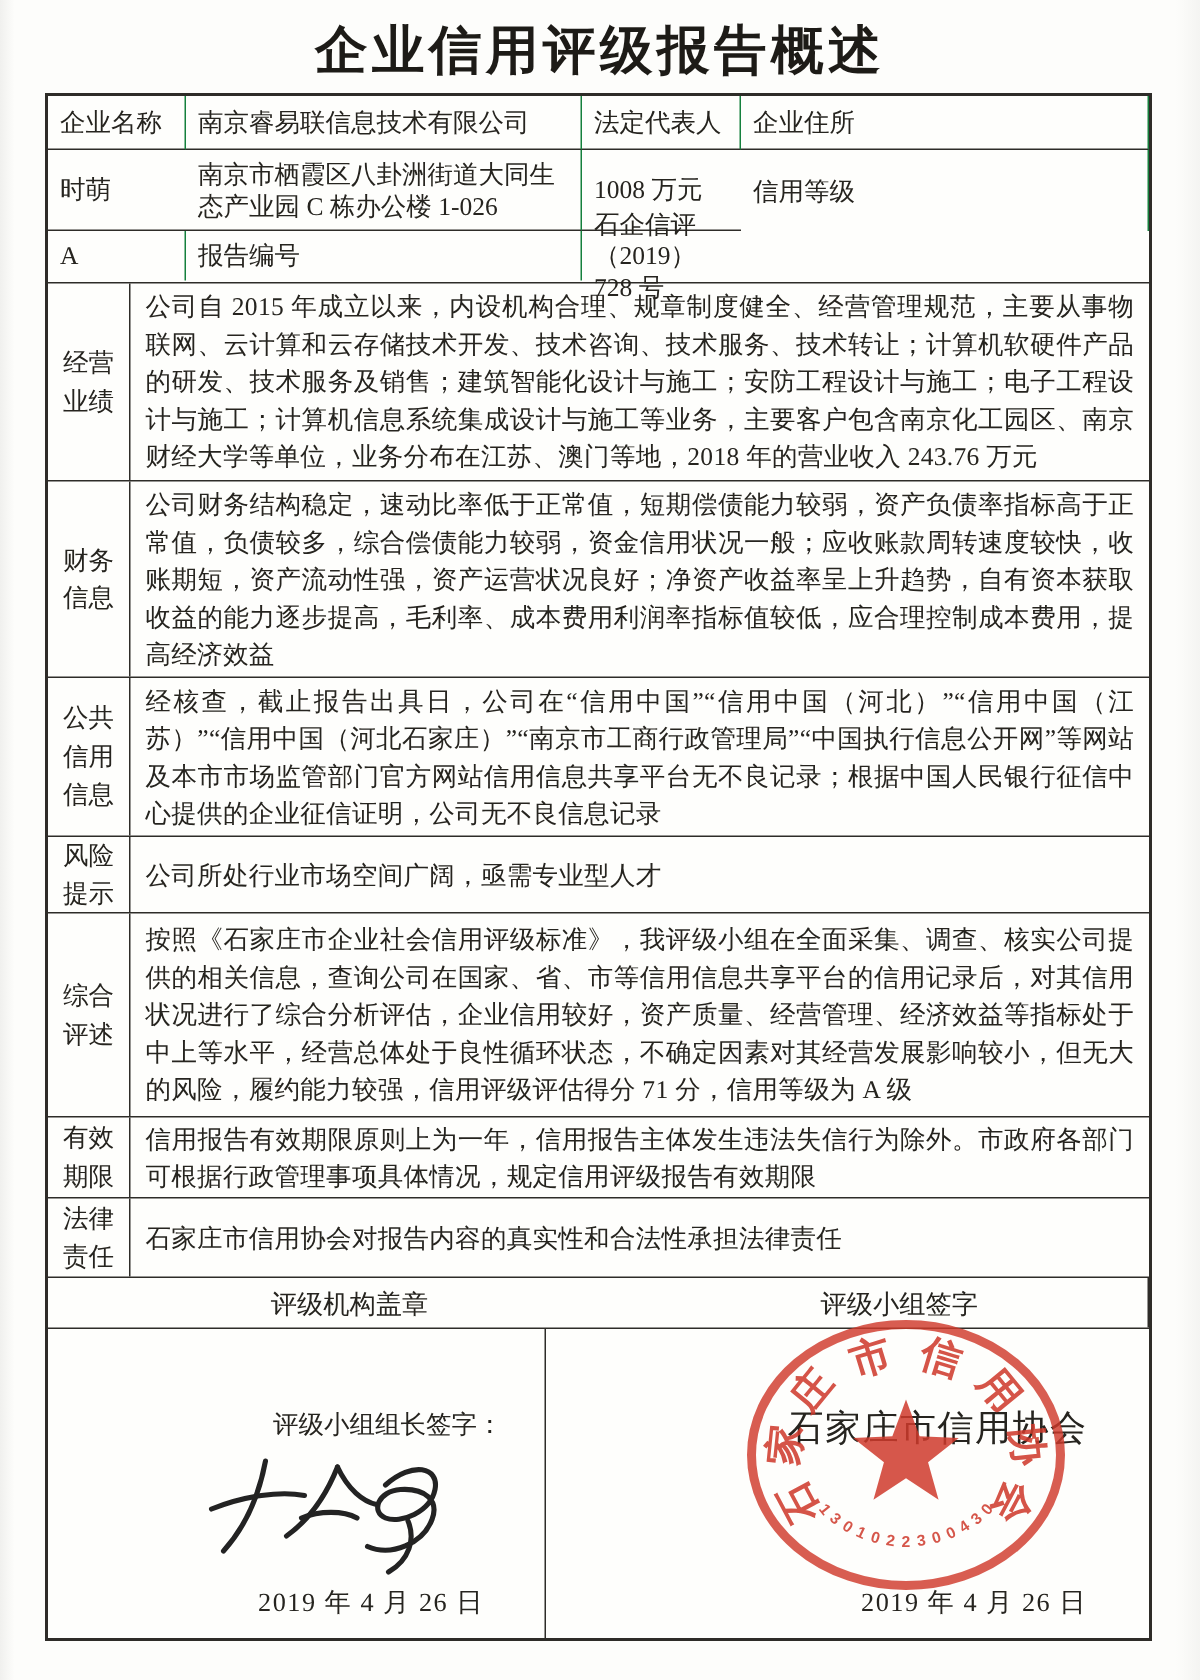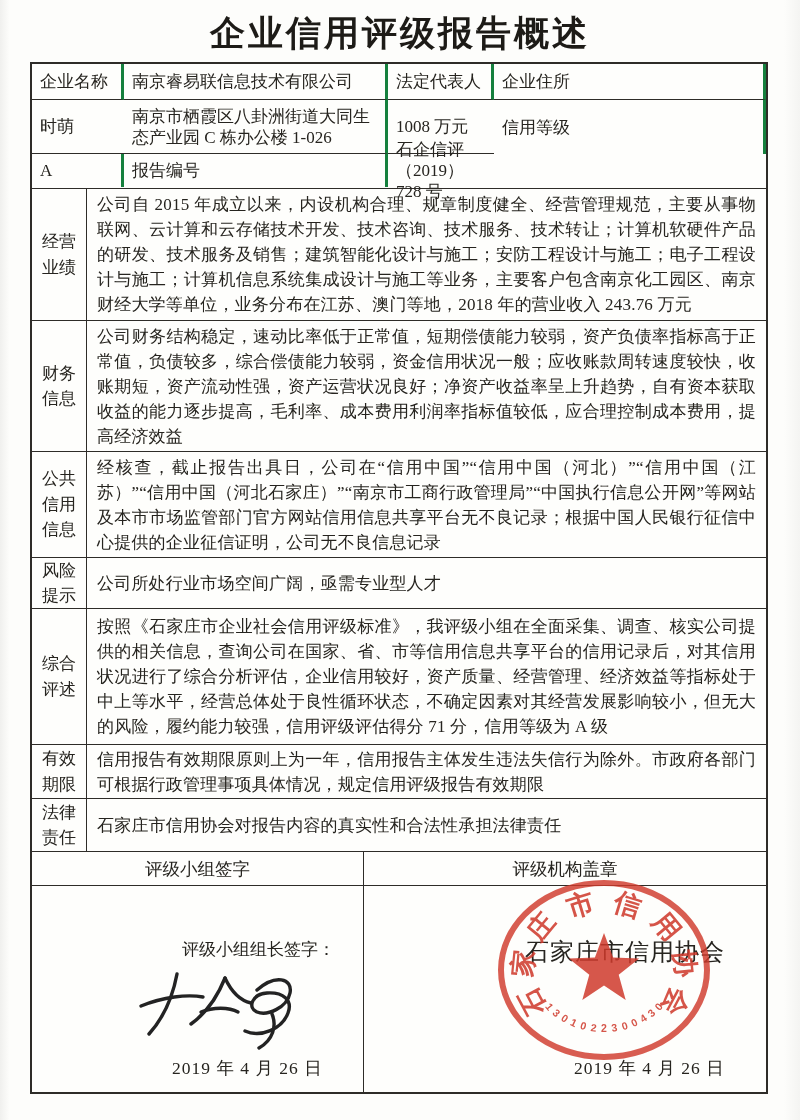--- a/index.html
+++ b/index.html
@@ -43,21 +43,21 @@
   .h-sighead{height:34px}
   .h-sigbody{height:206px}
   
   .basic-grid{
     flex:1;display:grid;
     grid-template-columns:92px 264px 106px 1fr;
     grid-template-rows:36px 54px 33px;
     box-sizing:border-box;
   }
   .bcell{
-    border-right:3px solid #15803d;border-bottom:1px solid #2e2c28;
+    border-right:1px solid #15803d;border-bottom:1px solid #2e2c28;
     display:flex;align-items:center;padding:1px 8px;
     font-size:17px;line-height:21px;box-sizing:border-box;
   }
   .bcell.rowend{border-right:none;}
   .bcell.botrow{border-bottom:none;}
   
   .sig-cols{display:flex;}
   .sig-left{flex:0 0 332px;border-right:1px solid #2e2c28;box-sizing:border-box;position:relative;}
   .sig-right{flex:1;position:relative;}
   .sig-header{display:flex;align-items:center;justify-content:center;font-size:17.5px;}
@@ -155,22 +155,22 @@
     <div class="sec-row h-legal">
       <div class="sec-label">
           <span>法律责任</span>
         </div>
       <div class="sec-text">
           <div class="para">石家庄市信用协会对报告内容的真实性和合法性承担法律责任</div>
         </div>
     </div>
 
     <div class="sec-row h-sighead">
+      <div class="sig-header" style="flex:1">评级机构盖章</div>
       <div class="sig-header hd">评级小组签字</div>
-      <div class="sig-header" style="flex:1">评级机构盖章</div>
     </div>
 
     <div class="sec-row h-sigbody sig-cols">
       <div class="sig-left">
         <div class="leader-label">评级小组组长签字：</div>
         <div class="sig-scribble">
           <svg width="185" height="95" viewBox="0 0 185 95" fill="none">
             <g stroke="#232323" stroke-width="3.4" stroke-linecap="round" fill="none">
               <path d="M40,8 C37,24 30,48 12,68"></path>
               <path d="M4,40 C26,31 50,28 66,31"></path>

